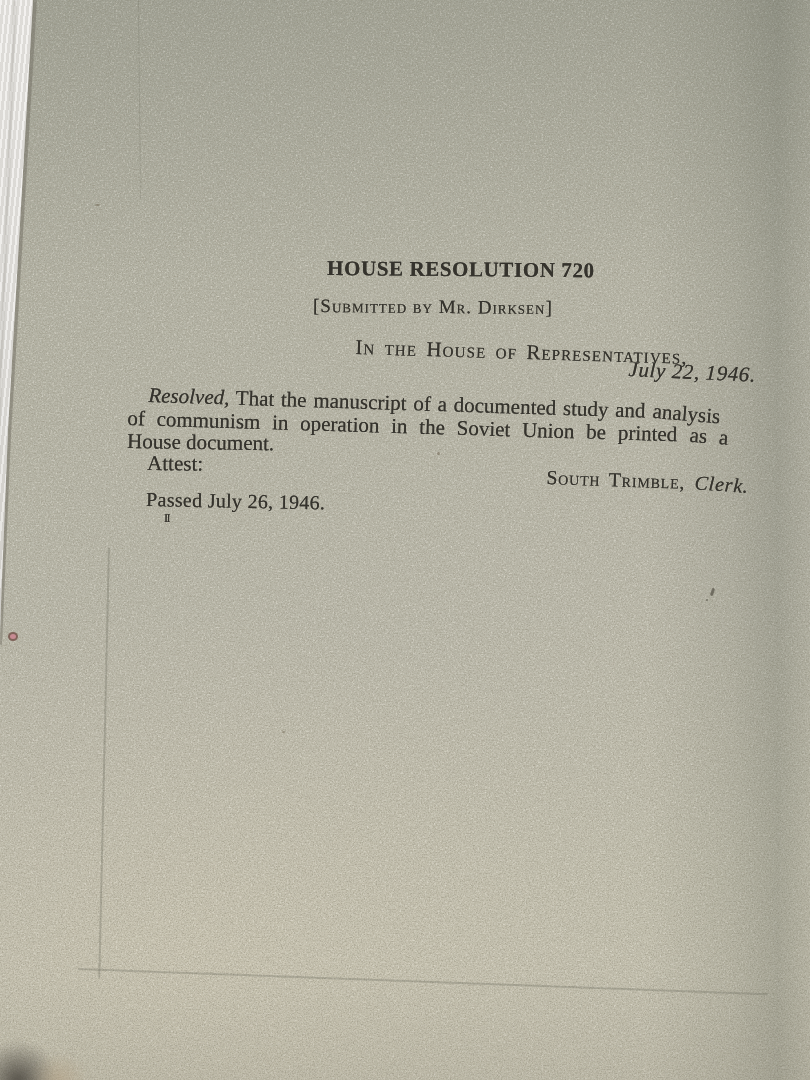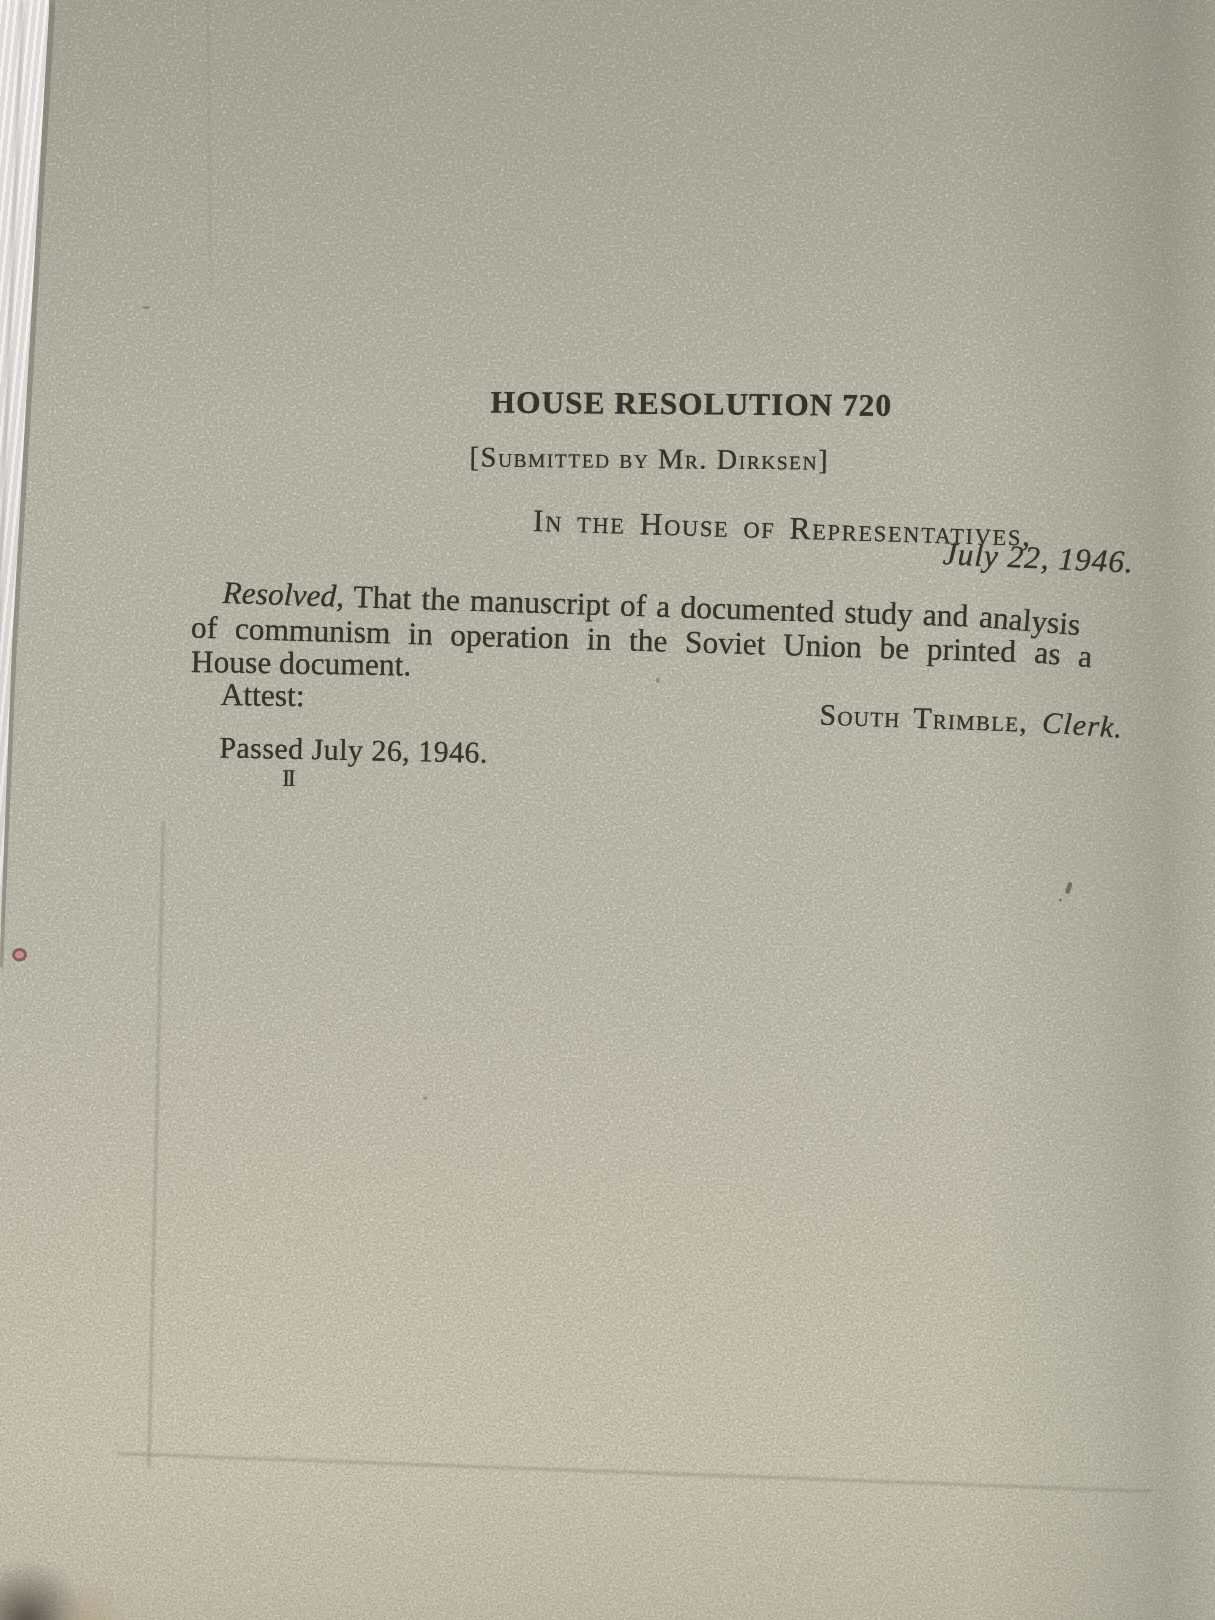--- a/index.html
+++ b/index.html
@@ -97,21 +97,21 @@
   .title      { left: 327px; top: 256px; font-size: 21px; font-weight: bold; letter-spacing: 0.6px; transform: rotate(0.5deg); }
   .submitted  { left: 313px; top: 295px; font-size: 19px; font-variant: small-caps; letter-spacing: 1px; transform: rotate(0.5deg); }
   .chamber    { left: 355px; top: 335px; font-size: 21px; font-variant: small-caps; letter-spacing: 1.1px; word-spacing: 3px; transform: rotate(1.7deg); }
   .dateline   { left: 628px; top: 357px; font-size: 21px; font-style: italic; letter-spacing: 0.6px; transform: rotate(2.6deg); }
   .pline1     { left: 148px; top: 383px; font-size: 21px; word-spacing: 1.5px; transform: rotate(1.8deg); }
   .pline2     { left: 127px; top: 406px; font-size: 21px; word-spacing: 6.5px; transform: rotate(1.7deg); }
   .pline3     { left: 127px; top: 429px; font-size: 21px; transform: rotate(0.9deg); }
   .attest     { left: 147px; top: 451px; font-size: 21px; transform: rotate(0.7deg); font-family: Liberation Serif, serif; }
   .clerkline  { left: 546px; top: 466px; font-size: 20px; letter-spacing: 0.8px; word-spacing: 3px; transform: rotate(2.0deg); }
   .passedline { left: 146px; top: 488px; font-size: 20px; letter-spacing: 0.3px; transform: rotate(1.1deg); }
-  .sigmark    { left: 188px; top: 511px; font-size: 16px; font-weight: normal; letter-spacing: -1.5px; transform: rotate(0.8deg); }
+  .sigmark    { left: 164px; top: 511px; font-size: 12px; font-weight: normal; letter-spacing: -1.5px; transform: rotate(0.8deg); }
   .ital { font-style: italic; }
   .sc   { font-variant: small-caps; }
   .tail { display: inline-block; transform: rotate(3deg); transform-origin: left bottom; }
   .tail2{ display: inline-block; transform: rotate(2deg); transform-origin: left bottom; }
 </style>
 </head>
 <body>
 
 <div class="photo">
   <div class="page">

